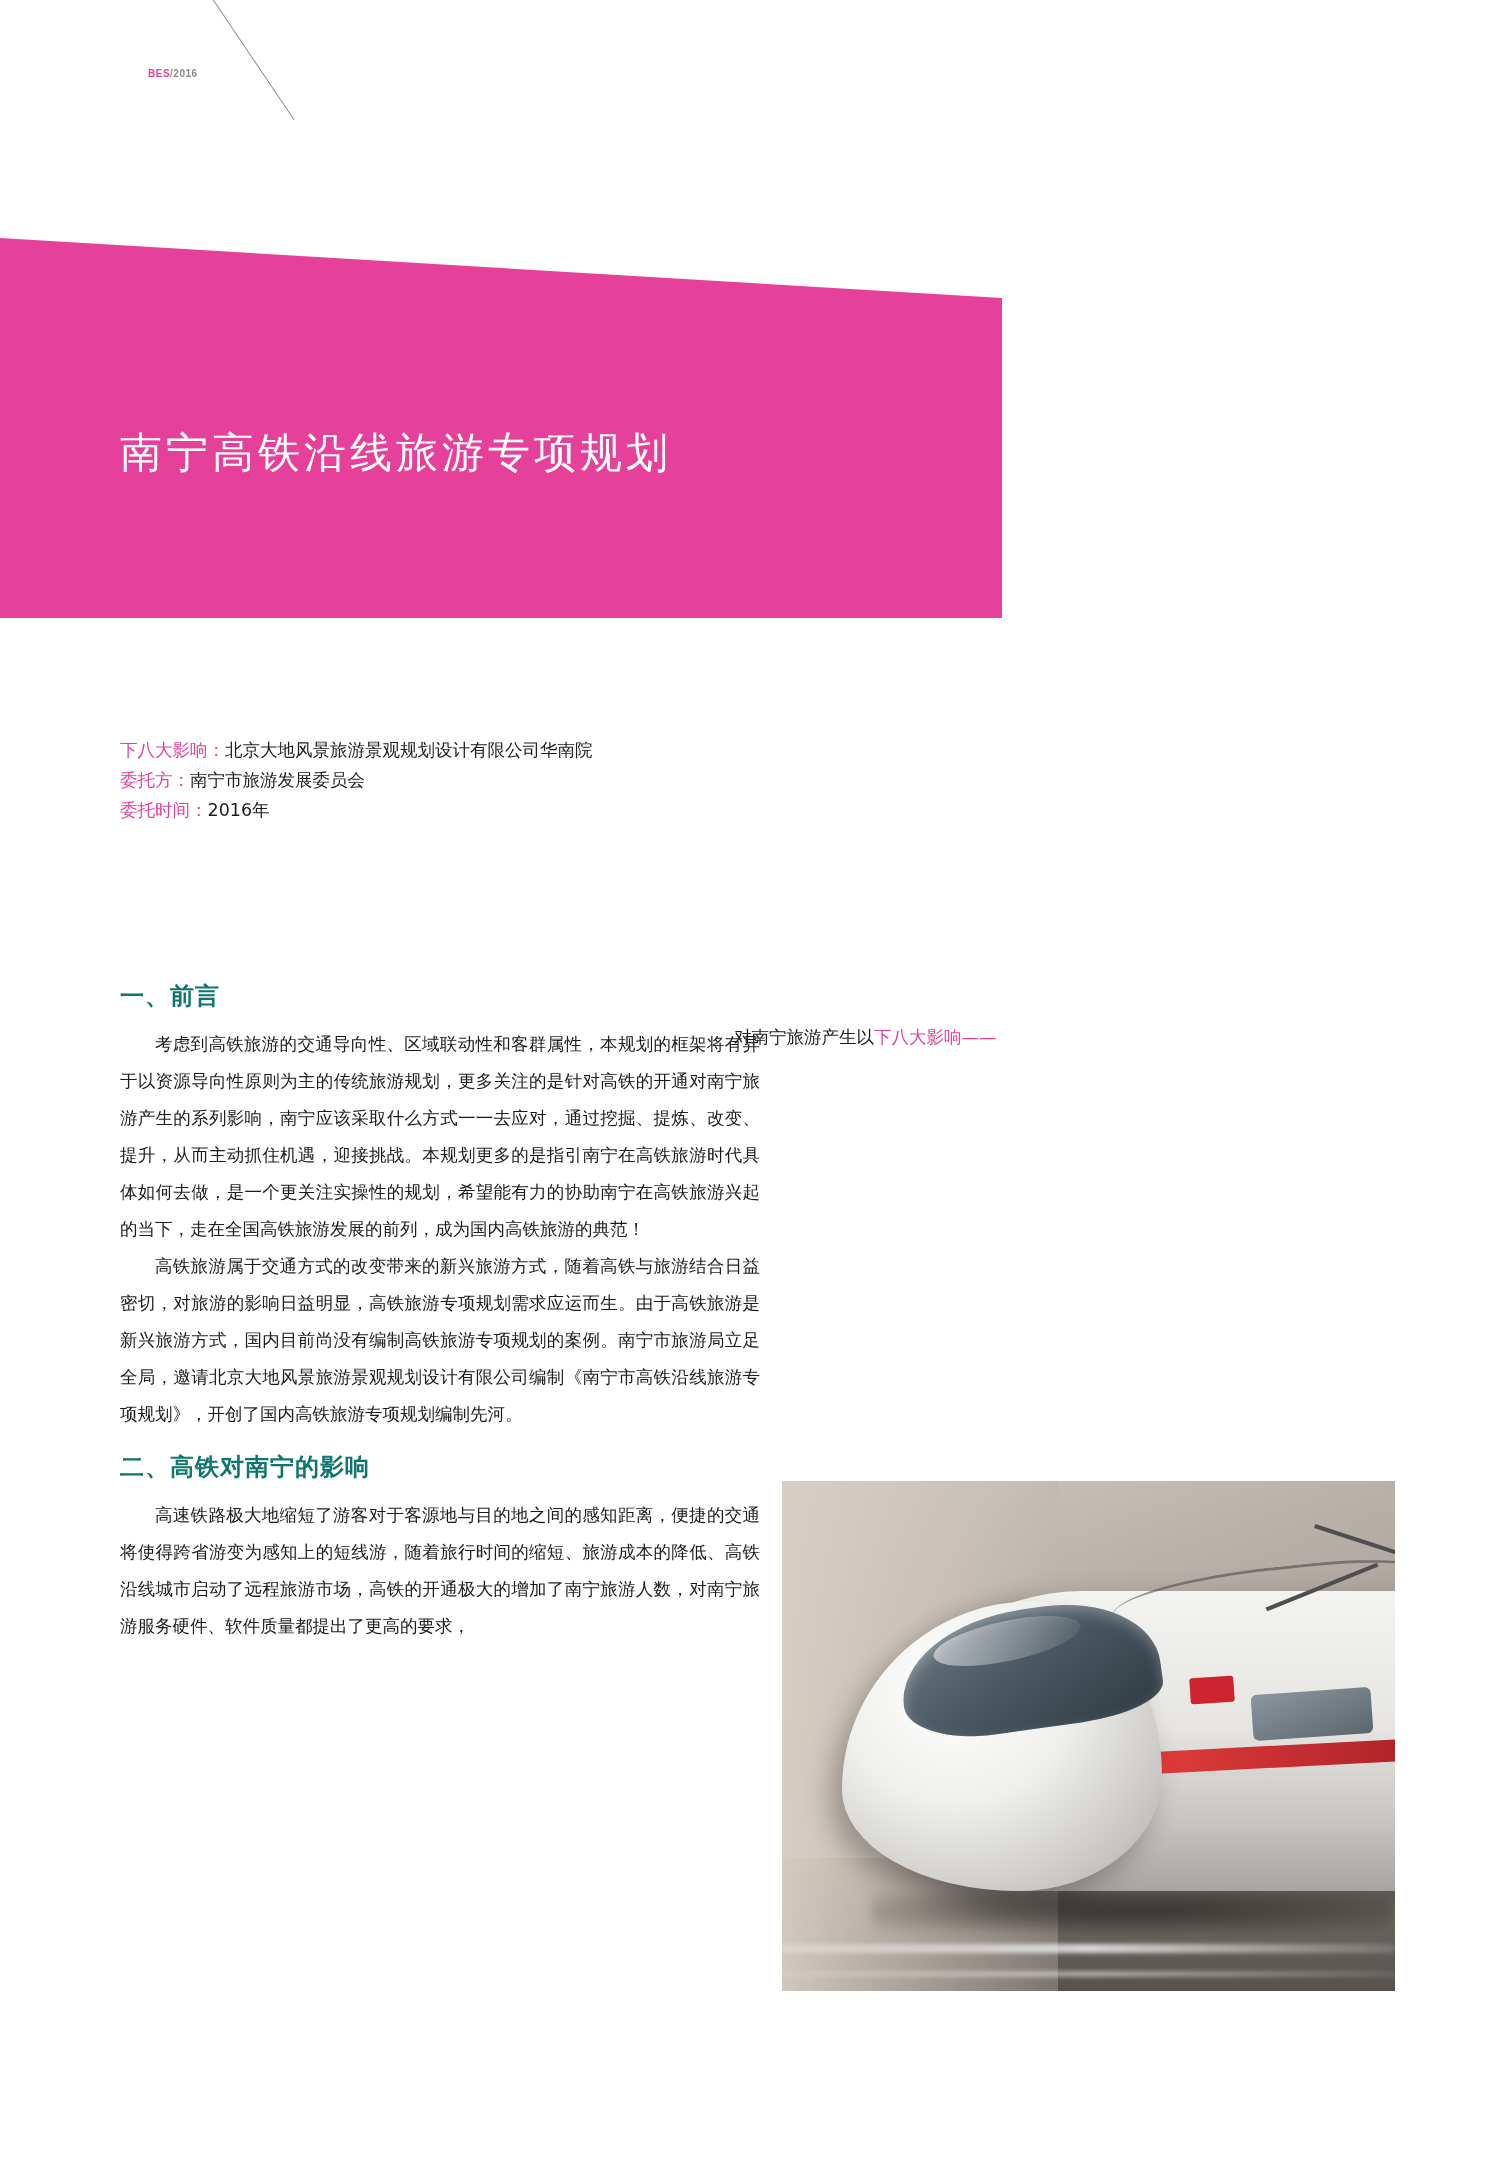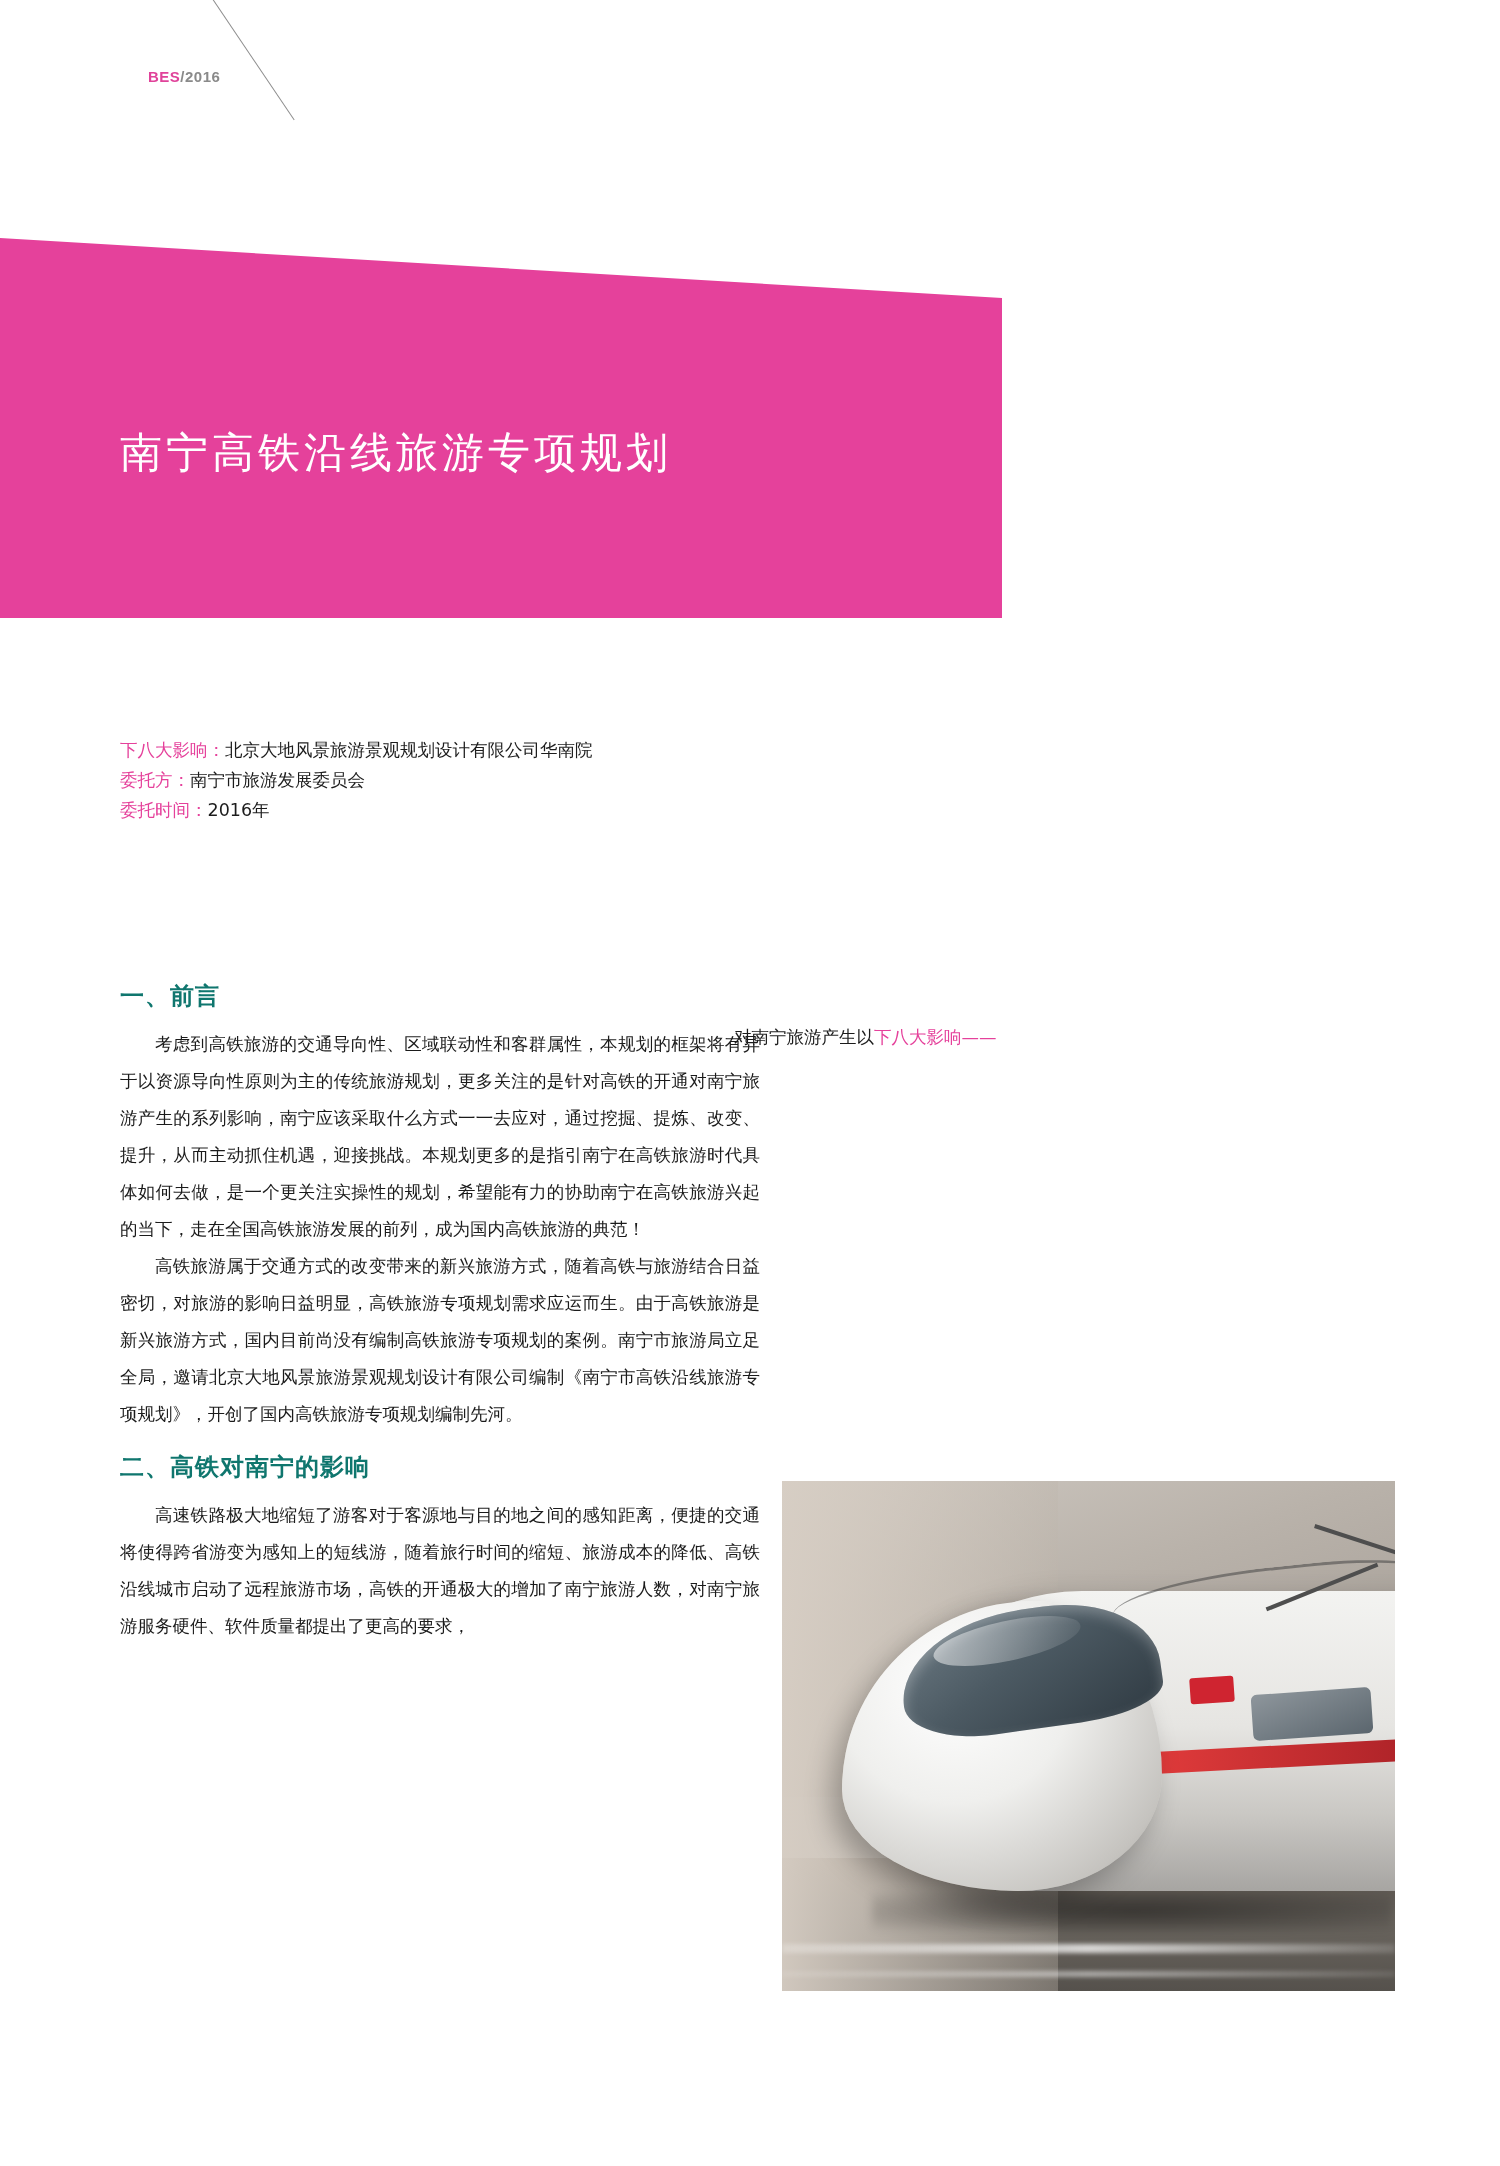--- a/index.html
+++ b/index.html
@@ -43,21 +43,21 @@
     height: 1px;
     background: #8d8d8d;
     transform: rotate(56deg);
     transform-origin: left center;
   }
 
   .bes-tag {
     position: absolute;
     left: 148px;
     top: 68px;
-    font-size: 15px;
+    font-size: 10px;
     letter-spacing: 0.5px;
     font-weight: bold;
     color: #8a8a8a;
     text-align: center;
   }
   .bes-tag .bes {
     color: #e0439a;
   }
 
   

